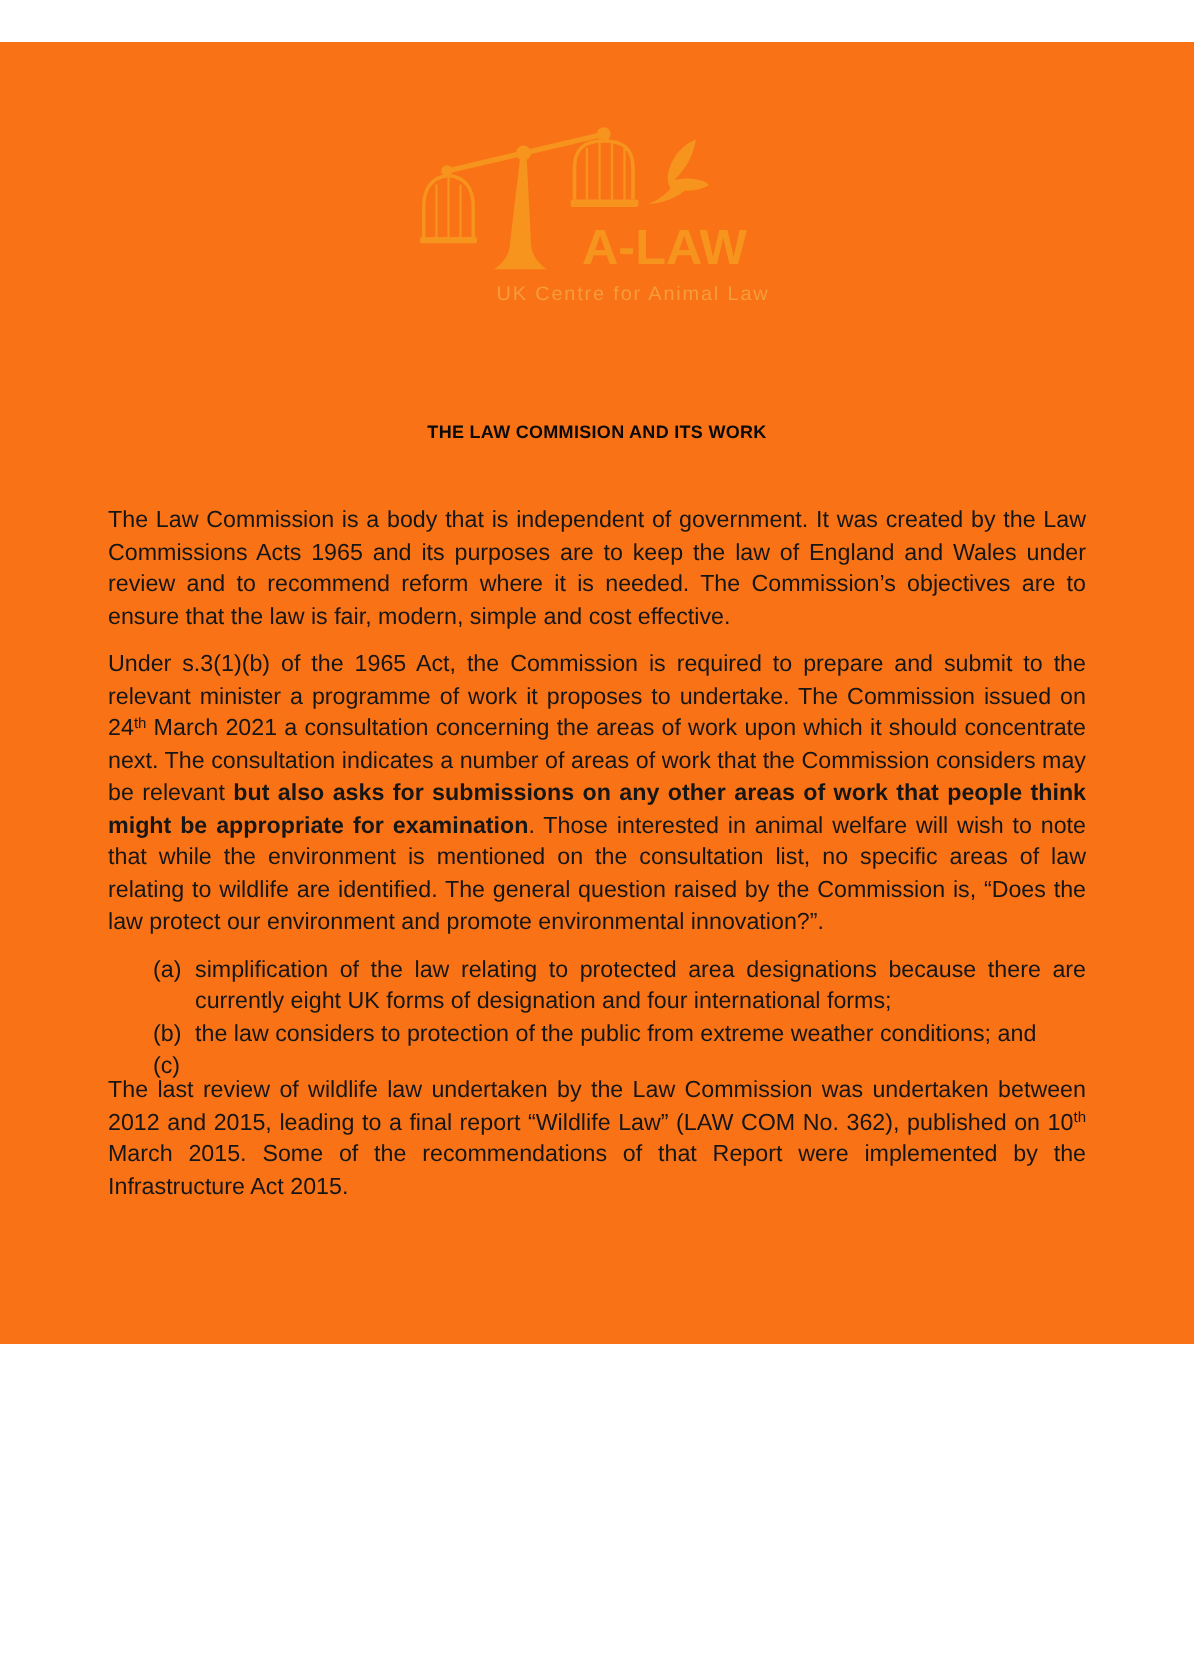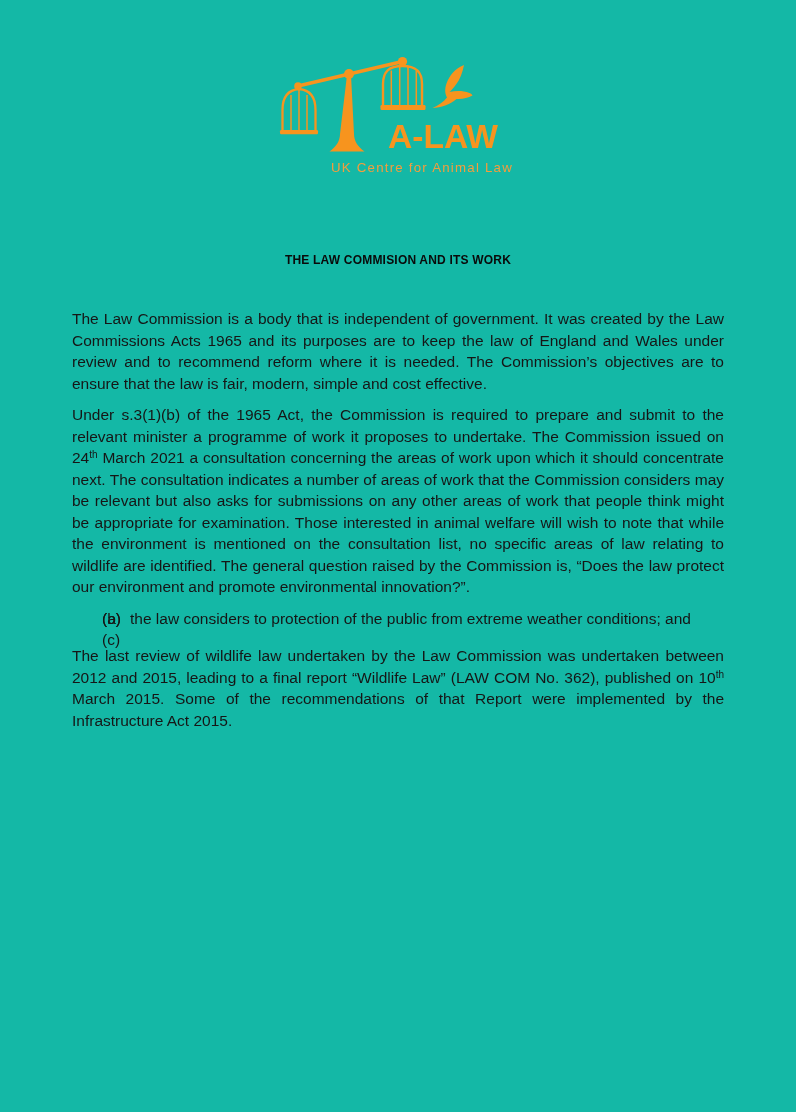--- a/index.html
+++ b/index.html
@@ -4,23 +4,24 @@
 <style>
   html, body { margin: 0; padding: 0; }
   body {
     width: 796px; height: 1112px;
     background: #ffffff;
     font-family: "Liberation Sans", sans-serif;
     color: #161616;
   }
   .page {
     position: relative;
-    width: 796px; height: 1112px;
-    background: #14b8a6;
+    width: 796px; height: 868px;
+    background: #f97316;
     overflow: hidden;
+    margin-top: 28px;
   }
   .logo-wrap {
     width: 240px;
     margin: 56px auto 0 auto;
   }
   .logo-wrap svg { display: block; }
   .doc-title {
     margin: 72px 0 0 0;
     text-align: center;
     font-size: 12px;
@@ -49,21 +50,21 @@
     left: 30px;
     top: 0;
   }
   .content sup.sup-run {
     font-size: 10px;
     line-height: 0;
     position: relative;
     top: -5px;
     vertical-align: baseline;
   }
-  .bold-run { font-weight: normal; }
+  .bold-run { font-weight: bold; }
 </style>
 </head>
 <body>
 
 <div class="page">
 
   <div class="logo-wrap">
     <svg width="240" height="122" viewBox="0 -2 240 122">
       <g>
 
@@ -103,20 +104,20 @@
       <text x="53" y="114" textLength="182" lengthAdjust="spacingAndGlyphs" font-family="Liberation Sans, sans-serif" font-size="13" letter-spacing="1.2" fill="#F59D3C">UK Centre for Animal Law</text>
     </svg>
   </div>
 
   <h1 class="doc-title">THE LAW COMMISION AND ITS WORK</h1>
 
   <div class="content">
       <p><span>The Law Commission is a body that is independent of government. It was created by the Law Commissions Acts 1965 and its purposes are to keep the law of England and Wales under review and to recommend reform where it is needed. The Commission’s objectives are to ensure that the law is fair, modern, simple and cost effective.</span></p>
       <p><span>Under s.3(1)(b) of the 1965 Act, the Commission is required to prepare and submit to the relevant minister a programme of work it proposes to undertake.  The Commission issued on 24</span><sup class="sup-run">th</sup><span> March 2021 a consultation concerning the areas of work upon which it should concentrate next.  The consultation indicates a number of areas of work that the Commission considers may be relevant </span><span class="bold-run">but also asks for submissions on any other areas of work that people think might be appropriate for examination</span><span>. Those interested in animal welfare will wish to note that while the environment is mentioned on the consultation list, no specific areas of law relating to wildlife are identified.  The general question raised by the Commission is, “Does the law protect our environment and promote environmental innovation?”.</span></p>
       <div class="doc-list">
-        <div class="list-item"><span class="list-marker">(a)</span></div>
+        <div class="list-item"><span class="list-marker">(a)</span><span>simplification of the law relating to protected area designations because there are currently eight UK forms of designation and four international forms;</span></div>
         <div class="list-item"><span class="list-marker">(b)</span><span>the law considers to protection of the public from extreme weather conditions; and</span></div>
         <div class="list-item"><span class="list-marker">(c)</span></div>
       </div>
       <p class="space-before"><span>The last review of wildlife law undertaken by the Law Commission was undertaken between 2012 and 2015, leading to a final report “Wildlife Law” (LAW COM No. 362), published on 10</span><sup class="sup-run">th</sup><span> March 2015.  Some of the recommendations of that Report were implemented by the Infrastructure Act 2015.</span></p>
     </div>
 
 </div>
 
 </body></html>

